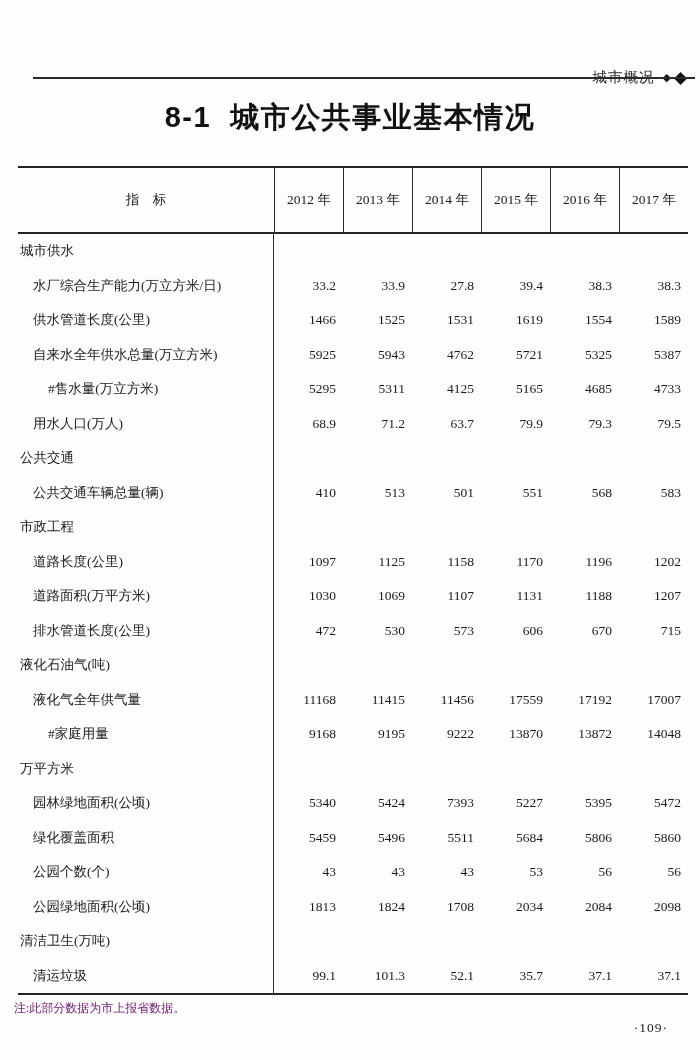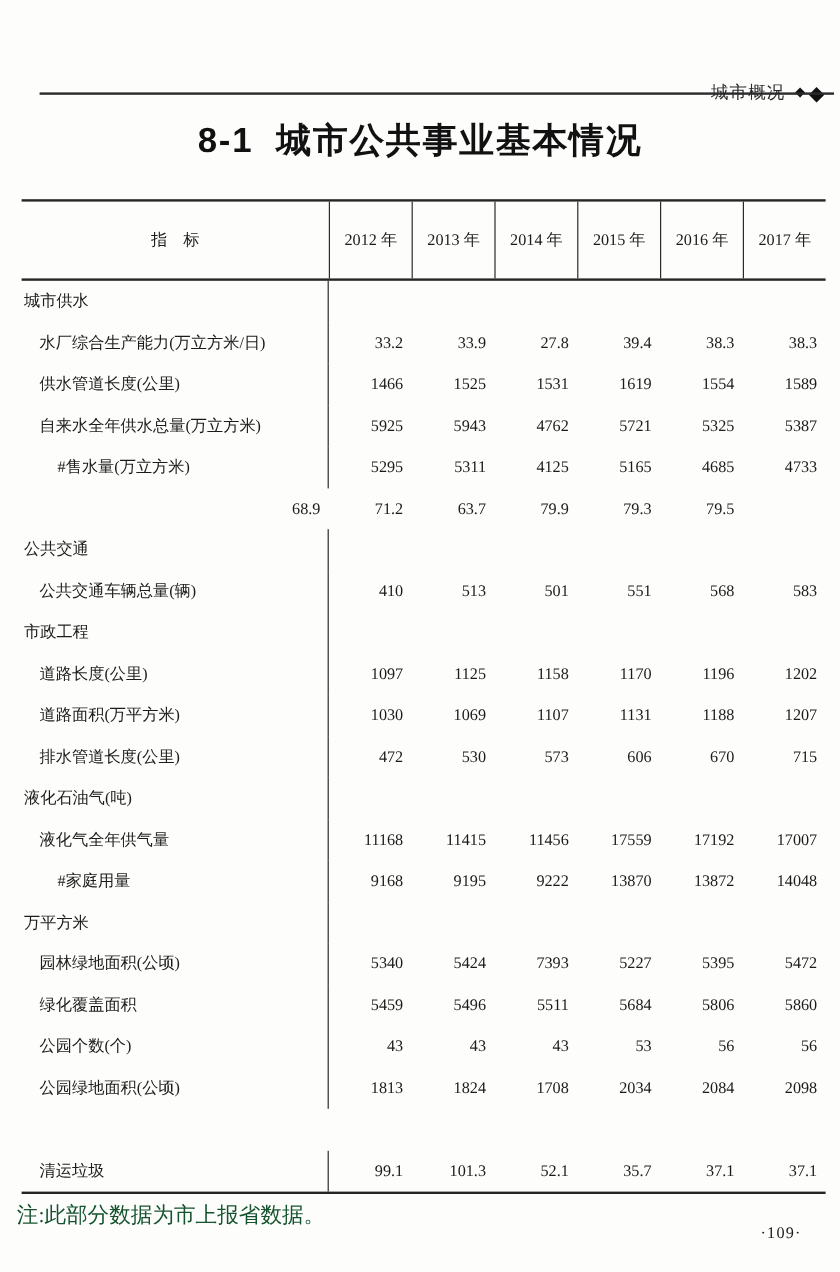--- a/index.html
+++ b/index.html
@@ -56,21 +56,21 @@
   .tcell.label{
     border-right:1.5px solid #2b2b2b;
     padding-left:2px;white-space:pre;
   }
   .tcell.label.ind1{padding-left:15px;}
   .tcell.label.ind2{padding-left:30px;}
   .tcell.val{justify-content:flex-end;padding-right:7px;}
   
   .note{
     position:absolute;left:14px;top:1000px;
-    font-size:18px;color:#14532d;white-space:pre;
+    font-size:12px;color:#701a75;white-space:pre;
   }
   .pagenum{
     position:absolute;right:32px;top:1020px;
     font-size:13.5px;color:#1b1b1b;letter-spacing:1px;
   }
 </style>
 </head>
 <body>
 
 <div class="runhead">
@@ -134,20 +134,21 @@
       <div class="trow">
         <div class="tcell label ind2">#售水量(万立方米)</div>
         <div class="tcell val">5295</div>
         <div class="tcell val">5311</div>
         <div class="tcell val">4125</div>
         <div class="tcell val">5165</div>
         <div class="tcell val">4685</div>
         <div class="tcell val">4733</div>
       </div>
       <div class="trow">
+        <div class="tcell label ind1">用水人口(万人)</div>
         <div class="tcell val">68.9</div>
         <div class="tcell val">71.2</div>
         <div class="tcell val">63.7</div>
         <div class="tcell val">79.9</div>
         <div class="tcell val">79.3</div>
         <div class="tcell val">79.5</div>
       </div>
       <div class="trow">
         <div class="tcell label ind0">公共交通</div>
         <div class="tcell val"></div>
@@ -268,20 +269,21 @@
       <div class="trow">
         <div class="tcell label ind1">公园绿地面积(公顷)</div>
         <div class="tcell val">1813</div>
         <div class="tcell val">1824</div>
         <div class="tcell val">1708</div>
         <div class="tcell val">2034</div>
         <div class="tcell val">2084</div>
         <div class="tcell val">2098</div>
       </div>
       <div class="trow">
+        <div class="tcell label ind0">清洁卫生(万吨)</div>
         <div class="tcell val"></div>
         <div class="tcell val"></div>
         <div class="tcell val"></div>
         <div class="tcell val"></div>
         <div class="tcell val"></div>
         <div class="tcell val"></div>
       </div>
       <div class="trow">
         <div class="tcell label ind1">清运垃圾</div>
         <div class="tcell val">99.1</div>

